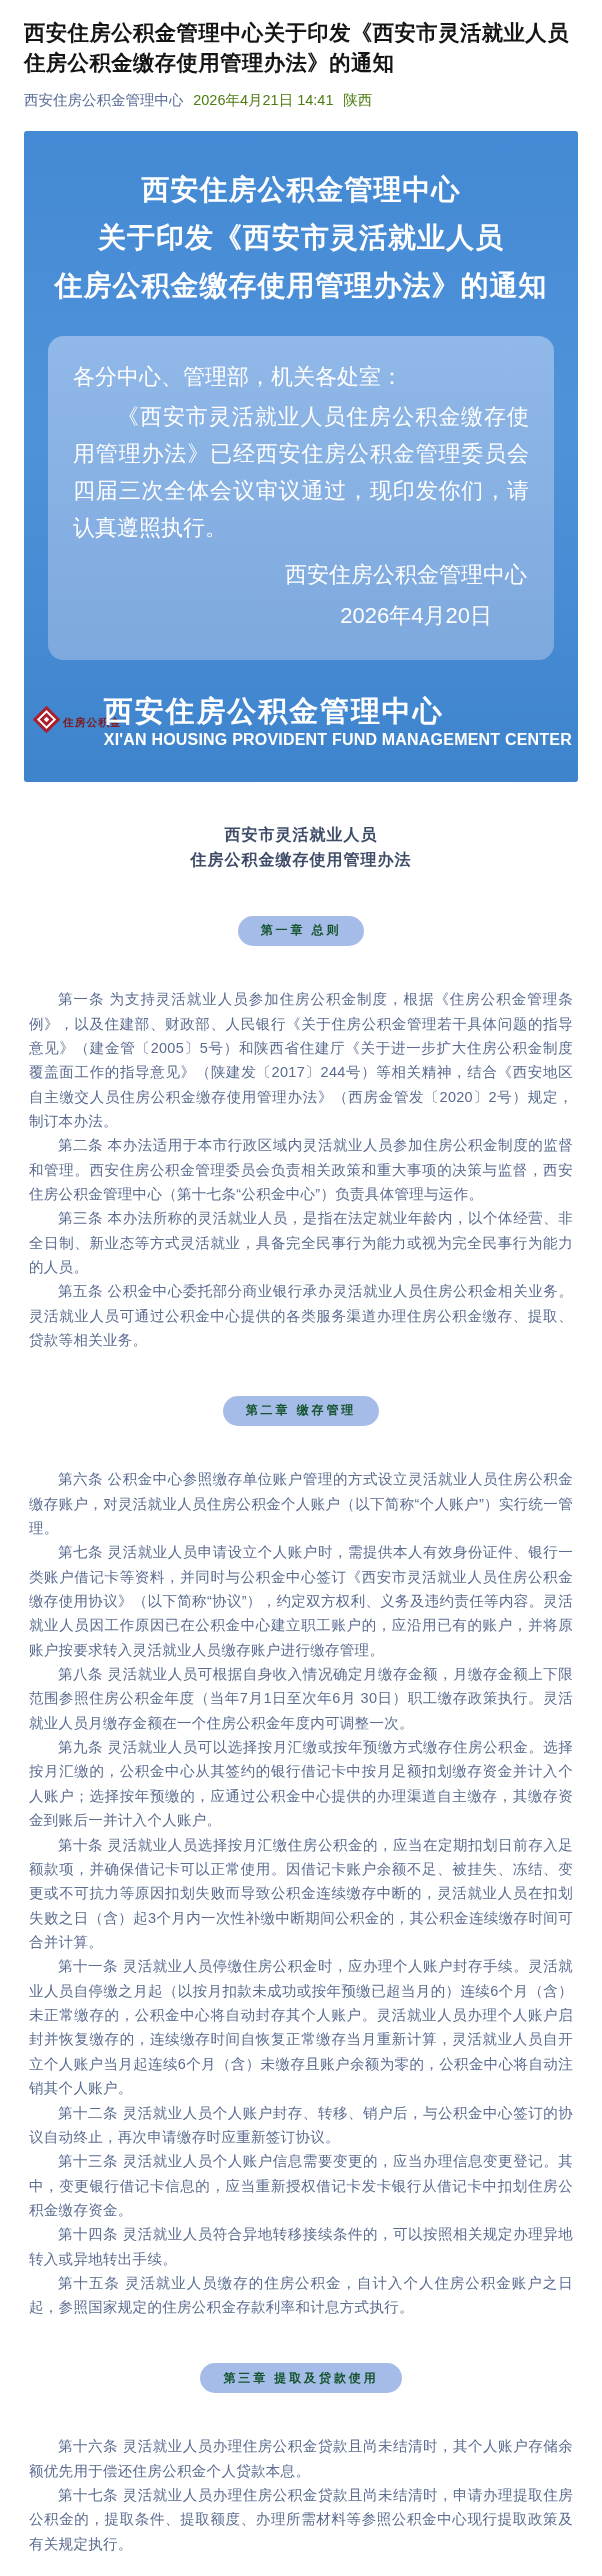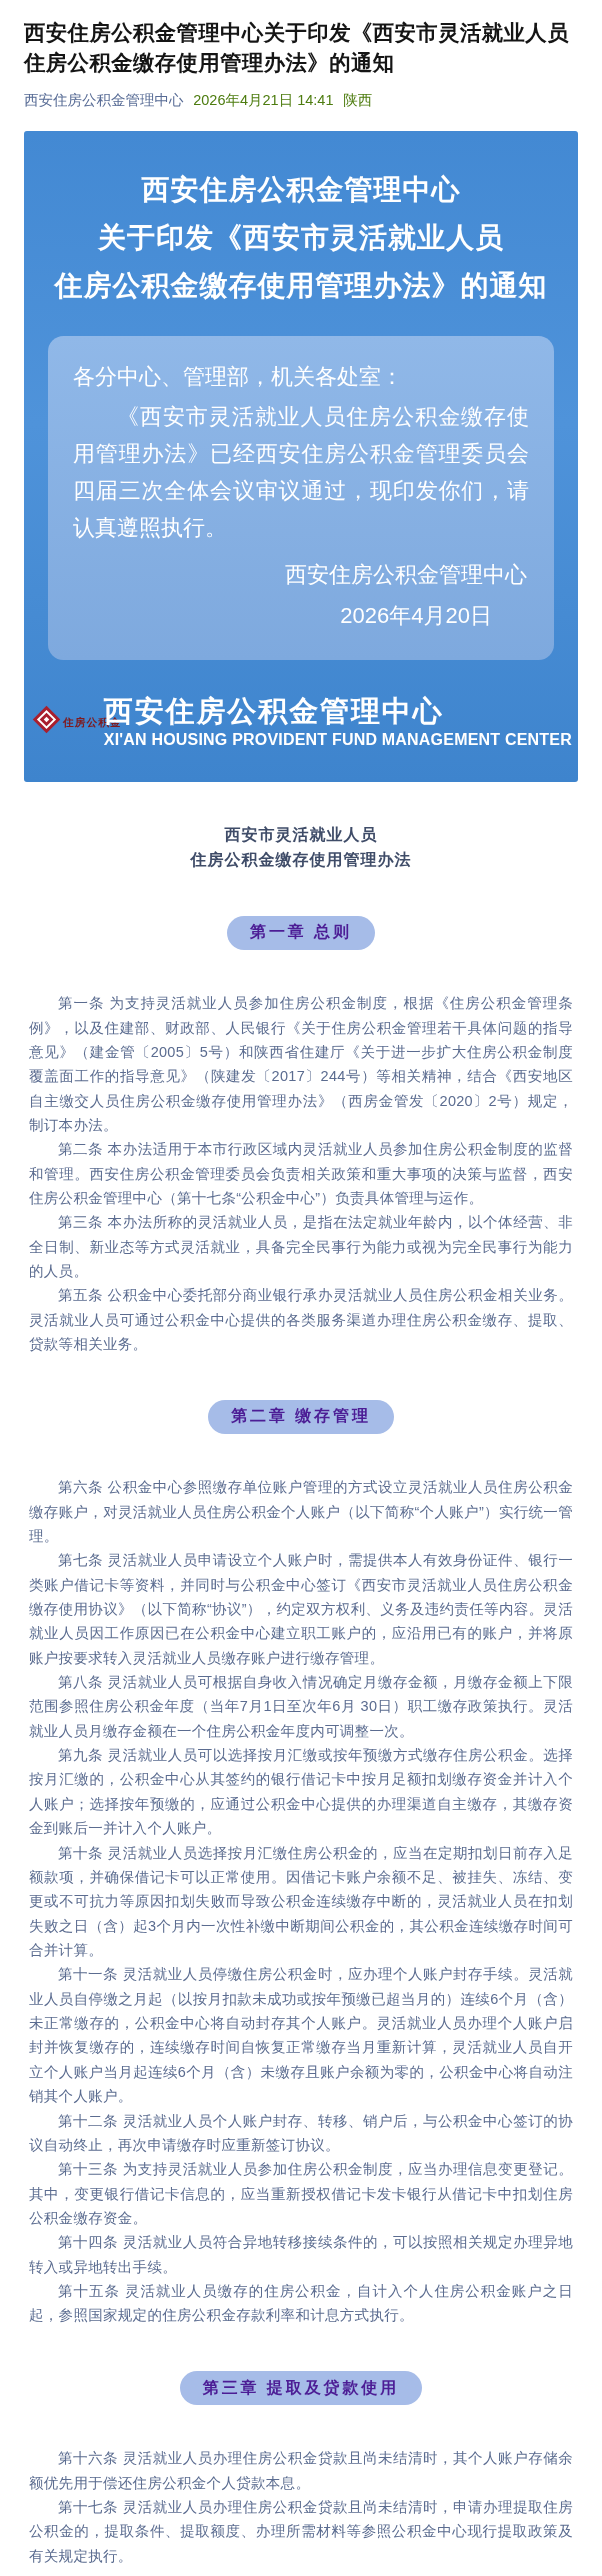--- a/index.html
+++ b/index.html
@@ -105,22 +105,22 @@
     font-size: 16px;
     font-weight: 700;
     color: #3f4c68;
     line-height: 1.55;
     letter-spacing: 1px;
   }
   .chapter-pill {
     display: table;
     margin: 43px auto 41px auto;
     background: #a6bce8;
-    color: #4c1d95;
-    font-size: 16px;
+    color: #14532d;
+    font-size: 12px;
     font-weight: 700;
     letter-spacing: 2.9px;
     padding: 6.8px 23px;
     border-radius: 969px;
     white-space: nowrap;
   }
   .clause {
     font-size: 14.5px;
     color: #5b6c90;
     line-height: 1.68;
@@ -190,21 +190,21 @@
 
   <div>
     <div class="chapter-pill">第二章  缴存管理</div>
     <p class="clause">第六条 公积金中心参照缴存单位账户管理的方式设立灵活就业人员住房公积金缴存账户，对灵活就业人员住房公积金个人账户（以下简称“个人账户”）实行统一管理。</p>
     <p class="clause">第七条 灵活就业人员申请设立个人账户时，需提供本人有效身份证件、银行一类账户借记卡等资料，并同时与公积金中心签订《西安市灵活就业人员住房公积金缴存使用协议》（以下简称“协议”），约定双方权利、义务及违约责任等内容。灵活就业人员因工作原因已在公积金中心建立职工账户的，应沿用已有的账户，并将原账户按要求转入灵活就业人员缴存账户进行缴存管理。</p>
     <p class="clause">第八条 灵活就业人员可根据自身收入情况确定月缴存金额，月缴存金额上下限范围参照住房公积金年度（当年7月1日至次年6月 30日）职工缴存政策执行。灵活就业人员月缴存金额在一个住房公积金年度内可调整一次。</p>
     <p class="clause">第九条 灵活就业人员可以选择按月汇缴或按年预缴方式缴存住房公积金。选择按月汇缴的，公积金中心从其签约的银行借记卡中按月足额扣划缴存资金并计入个人账户；选择按年预缴的，应通过公积金中心提供的办理渠道自主缴存，其缴存资金到账后一并计入个人账户。</p>
     <p class="clause">第十条 灵活就业人员选择按月汇缴住房公积金的，应当在定期扣划日前存入足额款项，并确保借记卡可以正常使用。因借记卡账户余额不足、被挂失、冻结、变更或不可抗力等原因扣划失败而导致公积金连续缴存中断的，灵活就业人员在扣划失败之日（含）起3个月内一次性补缴中断期间公积金的，其公积金连续缴存时间可合并计算。</p>
     <p class="clause">第十一条 灵活就业人员停缴住房公积金时，应办理个人账户封存手续。灵活就业人员自停缴之月起（以按月扣款未成功或按年预缴已超当月的）连续6个月（含）未正常缴存的，公积金中心将自动封存其个人账户。灵活就业人员办理个人账户启封并恢复缴存的，连续缴存时间自恢复正常缴存当月重新计算，灵活就业人员自开立个人账户当月起连续6个月（含）未缴存且账户余额为零的，公积金中心将自动注销其个人账户。</p>
     <p class="clause">第十二条 灵活就业人员个人账户封存、转移、销户后，与公积金中心签订的协议自动终止，再次申请缴存时应重新签订协议。</p>
-    <p class="clause">第十三条 为支持灵活就业人员参加住房公积金制度，应当办理信息变更登记。其中，变更银行借记卡信息的，应当重新授权借记卡发卡银行从借记卡中扣划住房公积金缴存资金。</p>
+    <p class="clause">第十三条 灵活就业人员个人账户信息需要变更的，应当办理信息变更登记。其中，变更银行借记卡信息的，应当重新授权借记卡发卡银行从借记卡中扣划住房公积金缴存资金。</p>
     <p class="clause">第十四条 灵活就业人员符合异地转移接续条件的，可以按照相关规定办理异地转入或异地转出手续。</p>
     <p class="clause">第十五条 灵活就业人员缴存的住房公积金，自计入个人住房公积金账户之日起，参照国家规定的住房公积金存款利率和计息方式执行。</p>
   </div>
 
   <div>
     <div class="chapter-pill">第三章  提取及贷款使用</div>
     <p class="clause">第十六条 灵活就业人员办理住房公积金贷款且尚未结清时，其个人账户存储余额优先用于偿还住房公积金个人贷款本息。</p>
     <p class="clause">第十七条 灵活就业人员办理住房公积金贷款且尚未结清时，申请办理提取住房公积金的，提取条件、提取额度、办理所需材料等参照公积金中心现行提取政策及有关规定执行。</p>
 
   </div>

